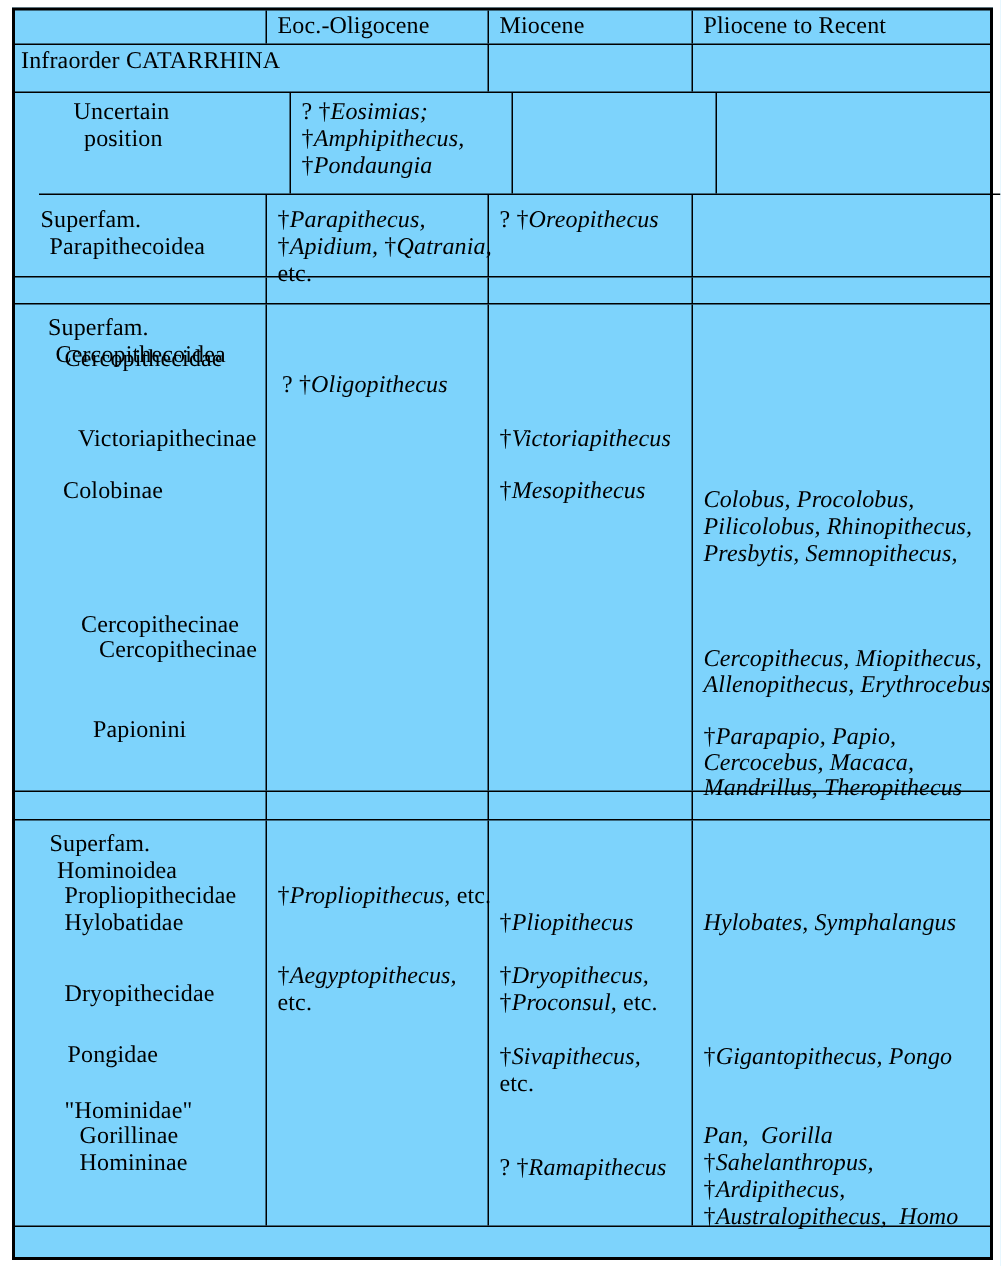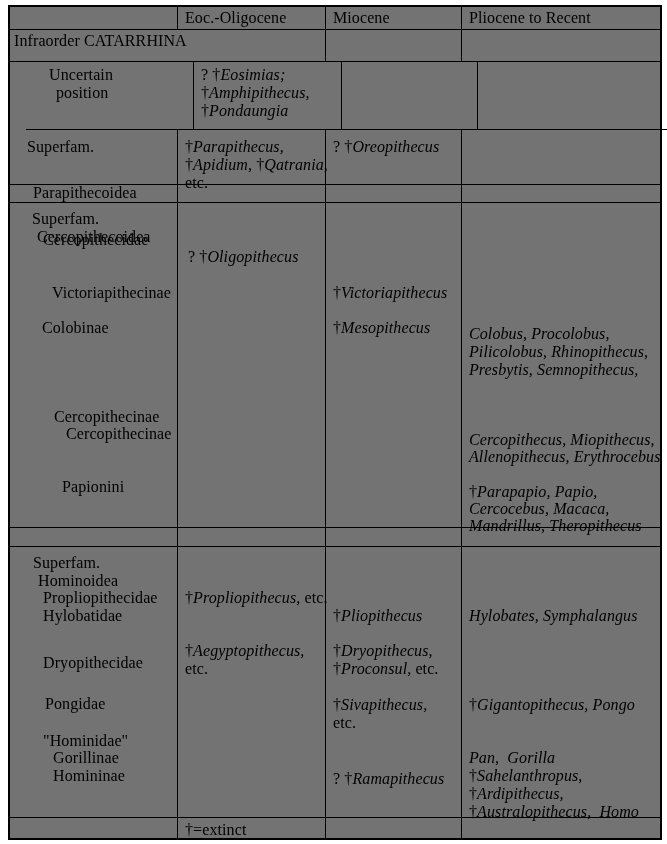--- a/index.html
+++ b/index.html
@@ -1,21 +1,21 @@
 <!DOCTYPE html>
 <html><head>
 <meta charset="utf-8">
 <style>
   html,body{margin:0;padding:0;background:#ffffff;}
   #canvas{
     position:relative;width:667px;height:844px;background:#ffffff;overflow:hidden;
     font-family:"Liberation Serif","DejaVu Serif",serif;color:#000;
   }
   #taxonomy-table{
-    position:absolute;box-sizing:border-box;border:2px solid #000;background:#737373;
+    position:absolute;box-sizing:border-box;border:2px solid #000;background:#7dd3fc;
   }
   .section{position:absolute;left:0;width:100%;box-sizing:border-box;border-bottom:1px solid #000;}
   .section.last{border-bottom:none;}
   .vdiv{position:absolute;top:0;bottom:0;width:1px;background:#000;}
   .ln{
     position:absolute;white-space:pre;font-size:16px;line-height:18px;
     letter-spacing:0.1px;
   }
   .ln i{font-style:italic;}
 </style>
@@ -45,21 +45,21 @@
         <div class="ln" style="left: 30px; top: 22px;"><span>position</span></div>
         <div class="ln" style="left: 175px; top: 4px;"><span>? †</span><i>Eosimias;</i></div>
         <div class="ln" style="left: 175px; top: 22px;"><span>†</span><i>Amphipithecus,</i></div>
         <div class="ln" style="left: 175px; top: 40px;"><span>†</span><i>Pondaungia</i></div>
       </div>
       <div class="section" style="top: 123px; height: 55px;">
         <div class="vdiv" style="left: 167px;"></div>
         <div class="vdiv" style="left: 315px;"></div>
         <div class="vdiv" style="left: 451px;"></div>
         <div class="ln" style="left: 17px; top: 8px;"><span>Superfam.</span></div>
-        <div class="ln" style="left: 23px; top: 26px; margin-top: 28px;"><span>Parapithecoidea</span></div>
+        <div class="ln" style="left: 23px; top: 26px;"><span>Parapithecoidea</span></div>
         <div class="ln" style="left: 175px; top: 8px;"><span>†</span><i>Parapithecus,</i></div>
         <div class="ln" style="left: 175px; top: 26px;"><span>†</span><i>Apidium,</i><span> †</span><i>Qatrania,</i></div>
         <div class="ln" style="left: 175px; top: 44px;"><span>etc.</span></div>
         <div class="ln" style="left: 323px; top: 8px;"><span>? †</span><i>Oreopithecus</i></div>
       </div>
       <div class="section" style="top: 178px; height: 18px;">
         <div class="vdiv" style="left: 167px;"></div>
         <div class="vdiv" style="left: 315px;"></div>
         <div class="vdiv" style="left: 451px;"></div>
       </div>
@@ -114,20 +114,14 @@
         <div class="ln" style="left: 323px; top: 149px;"><span>†</span><i>Sivapithecus,</i></div>
         <div class="ln" style="left: 323px; top: 167px;"><span>etc.</span></div>
         <div class="ln" style="left: 323px; top: 223px;"><span>? †</span><i>Ramapithecus</i></div>
         <div class="ln" style="left: 459px; top: 60px;"><i>Hylobates, Symphalangus</i></div>
         <div class="ln" style="left: 459px; top: 149px;"><span>†</span><i>Gigantopithecus, Pongo</i></div>
         <div class="ln" style="left: 459px; top: 202px;"><i>Pan,  Gorilla</i></div>
         <div class="ln" style="left: 459px; top: 220px;"><span>†</span><i>Sahelanthropus,</i></div>
         <div class="ln" style="left: 459px; top: 238px;"><span>†</span><i>Ardipithecus,</i></div>
         <div class="ln" style="left: 459px; top: 256px;"><span>†</span><i>Australopithecus,  Homo</i></div>
       </div>
-      <div class="section last" style="top: 811px; height: 20px;">
-        <div class="vdiv" style="left: 167px;"></div>
-        <div class="vdiv" style="left: 315px;"></div>
-        <div class="vdiv" style="left: 451px;"></div>
-        <div class="ln" style="left: 175px; top: 3px;"><span>†=extinct</span></div>
-      </div>
     </div>
 </div>
 
 </body></html>

